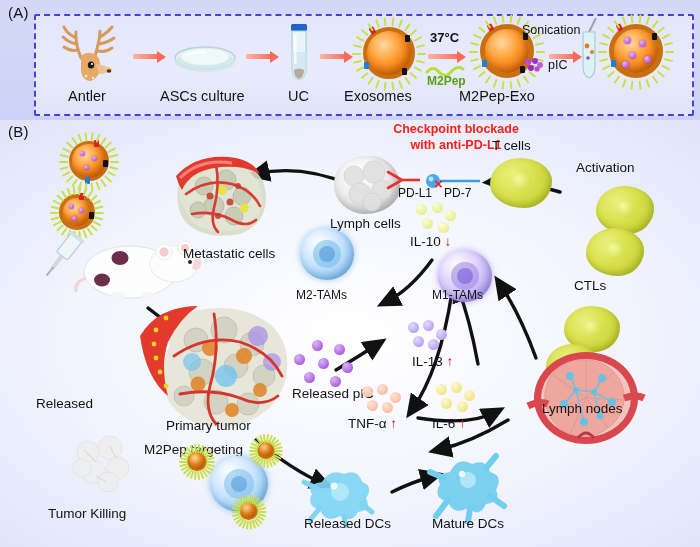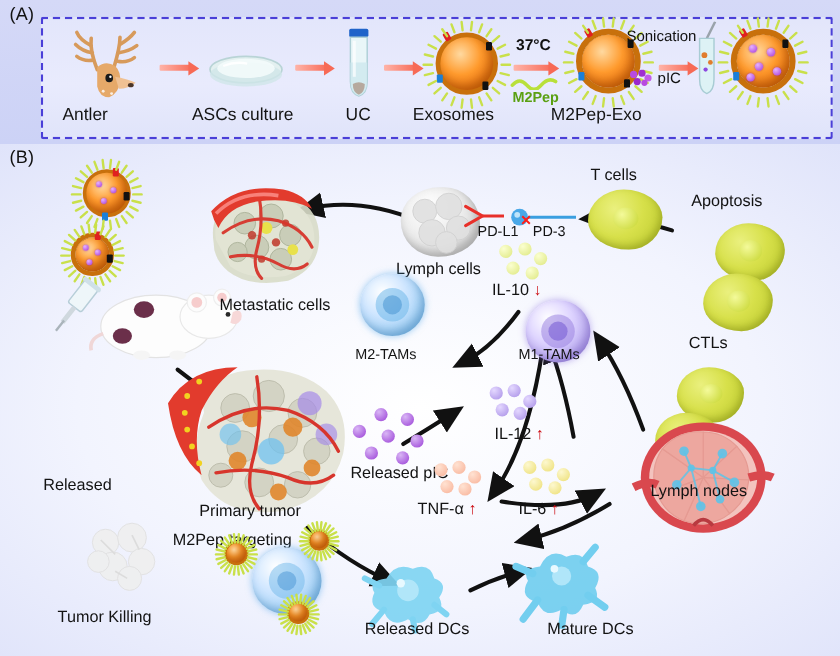--- a/index.html
+++ b/index.html
@@ -150,21 +150,21 @@
         </g>
         <path d="M26 32 Q33 26 41 31 Q46 36 45 44 Q44 54 36 57 Q28 57 26 48 Z" fill="#e6a969"></path>
         <path d="M41 40 Q52 42 58 45 Q52 50 44 50 Z" fill="#f0c193"></path>
         <ellipse cx="36" cy="41" rx="3.2" ry="3.6" fill="#1a1a1a"></ellipse>
         <circle cx="37" cy="40" r="1" fill="#fff"></circle>
         <ellipse cx="54" cy="47" rx="2.4" ry="1.8" fill="#4a3528"></ellipse>
         <circle cx="31" cy="52" r="1.2" fill="#fff" opacity=".8"></circle>
         <circle cx="38" cy="54" r="1.2" fill="#fff" opacity=".8"></circle>
       </svg>
     </div>
-    <div class="a-label" style="left:52px;top:88px;text-align:center;">Antler</div>
+    <div class="a-label" style="left:68px;top:88px;text-align:center;">Antler</div>
 
     <div class="parrow" style="left:133px;top:52px;width:34px;">
       <div class="shaft" style="width:25px;"></div>
         <div class="head" style="left:24px;"></div>
     </div>
 
     <div style="position:absolute;left:172px;top:44px;width:66px;height:30px;">
       <svg viewBox="0 0 66 30" width="66" height="30">
         <ellipse cx="33" cy="14" rx="30" ry="11" fill="#e3f0f0" stroke="#b9d4d6" stroke-width="1.4"></ellipse>
         <ellipse cx="33" cy="18" rx="30" ry="10" fill="#cfe6e8" opacity=".8"></ellipse>
@@ -756,20 +756,24 @@
           <path d="M16 46 Q38 30 62 36 Q82 42 90 58"></path>
           <path d="M22 66 Q44 62 62 72 Q76 80 86 72"></path>
           <path d="M46 16 Q50 38 44 60 Q40 76 48 84"></path>
         </g>
         <path d="M6 28 Q28 4 66 10 Q84 14 90 26 Q72 16 44 20 Q20 24 12 42 Q8 36 6 28 Z" fill="#e23b2d"></path>
         <path d="M10 30 Q30 10 62 15" stroke="#f8817a" stroke-width="3" fill="none"></path>
       </svg>
     </div>
     <div class="b-label" style="left:183px;top:126px;">Metastatic cells</div>
 
+    <div class="red-label" style="left:366px;top:2px;width:180px;">
+      <span>Checkpoint blockade</span><br>
+      <span>with anti-PD-L1</span>
+    </div>
 
     <div class="tumorcell" style="left:334px;top:36px;width:66px;height:58px;">
       <svg viewBox="0 0 66 58" width="66" height="58" style="position:absolute;inset:0;">
         <g fill="#e0e0e0" stroke="#cfcfcf" stroke-width=".8" opacity=".9">
           <circle cx="20" cy="20" r="10"></circle>
             <circle cx="40" cy="16" r="11"></circle>
             <circle cx="48" cy="34" r="10"></circle>
           <circle cx="26" cy="38" r="11"></circle>
             <circle cx="38" cy="46" r="9"></circle>
         </g>
@@ -787,27 +791,27 @@
       <svg viewBox="0 0 62 22" width="62" height="22">
         <circle cx="9" cy="11" r="7" fill="#4aa8e8"></circle>
         <circle cx="7" cy="9" r="2.4" fill="#bfe4fa"></circle>
         <line x1="16" y1="11" x2="56" y2="11" stroke="#3a9fe0" stroke-width="2.6"></line>
       </svg>
     </div>
     <div style="position:absolute;left:434px;top:56px;font-size:15px;color:#ff1d18;font-weight:bold;line-height:1;">
       <span>×</span>
     </div>
     <div class="b-label sm" style="left:398px;top:66px;">PD-L1</div>
-    <div class="b-label sm" style="left:444px;top:66px;">PD-3</div>
+    <div class="b-label sm" style="left:444px;top:66px;">PD-7</div>
 
     <div class="b-label" style="left:492px;top:18px;">T cells</div>
     <div class="tcell" style="left:490px;top:38px;width:62px;height:50px;">
       <div class="nuc"></div>
     </div>
-    <div class="b-label" style="left:576px;top:40px;">Apoptosis</div>
+    <div class="b-label" style="left:576px;top:40px;">Activation</div>
     <div class="tcell" style="left:596px;top:66px;width:58px;height:48px;">
       <div class="nuc"></div>
     </div>
     <div class="tcell" style="left:586px;top:108px;width:58px;height:48px;">
       <div class="nuc"></div>
     </div>
 
     <div class="tcell" style="left:564px;top:186px;width:56px;height:46px;">
       <div class="nuc"></div>
     </div>
@@ -845,21 +849,21 @@
     <div class="b-label sm" style="left:432px;top:168px;">M1-TAMs</div>
 
     <div style="position:absolute;left:406px;top:200px;width:46px;height:34px;">
       <div class="dot il12" style="left:2px;top:2px;width:11px;height:11px;"></div>
       <div class="dot il12" style="left:17px;top:0px;width:11px;height:11px;"></div>
       <div class="dot il12" style="left:30px;top:9px;width:11px;height:11px;"></div>
       <div class="dot il12" style="left:7px;top:16px;width:11px;height:11px;"></div>
       <div class="dot il12" style="left:22px;top:19px;width:11px;height:11px;"></div>
     </div>
     <div class="b-label" style="left:412px;top:234px;">
-      <span>IL-12</span>
+      <span>IL-13</span>
       <span class="up-arrow">↑</span>
     </div>
 
     <div class="tumor-mass" style="left:140px;top:180px;width:160px;height:140px;">
       <svg viewBox="0 0 160 140" width="160" height="140">
         <path d="M30 44 Q26 18 58 10 Q104 2 132 26 Q152 46 146 78 Q136 116 94 126 Q48 132 28 100 Q18 72 30 44 Z" fill="#e6e6da"></path>
         <g fill="#d3d3c4" stroke="#bcbcab" stroke-width=".8">
           <circle cx="56" cy="40" r="12"></circle>
             <circle cx="84" cy="30" r="13"></circle>
             <circle cx="112" cy="44" r="12"></circle>
@@ -1267,17 +1271,17 @@
         <circle cx="38" cy="24" r="3.2" fill="#e8f9ff"></circle>
         <g stroke="#72ceef" stroke-width="6" stroke-linecap="round" fill="none">
           <path d="M24 50 L12 66"></path>
             <path d="M46 58 L44 72"></path>
             <path d="M66 46 L80 56"></path>
             <path d="M20 28 L6 22"></path>
             <path d="M62 18 L72 6"></path>
         </g>
       </svg>
     </div>
-    <div class="b-label" style="left:456px;top:396px;text-align:right;">Mature DCs</div>
+    <div class="b-label" style="left:432px;top:396px;text-align:right;">Mature DCs</div>
   </div>
 
 
 </div>
 
 </body></html>

